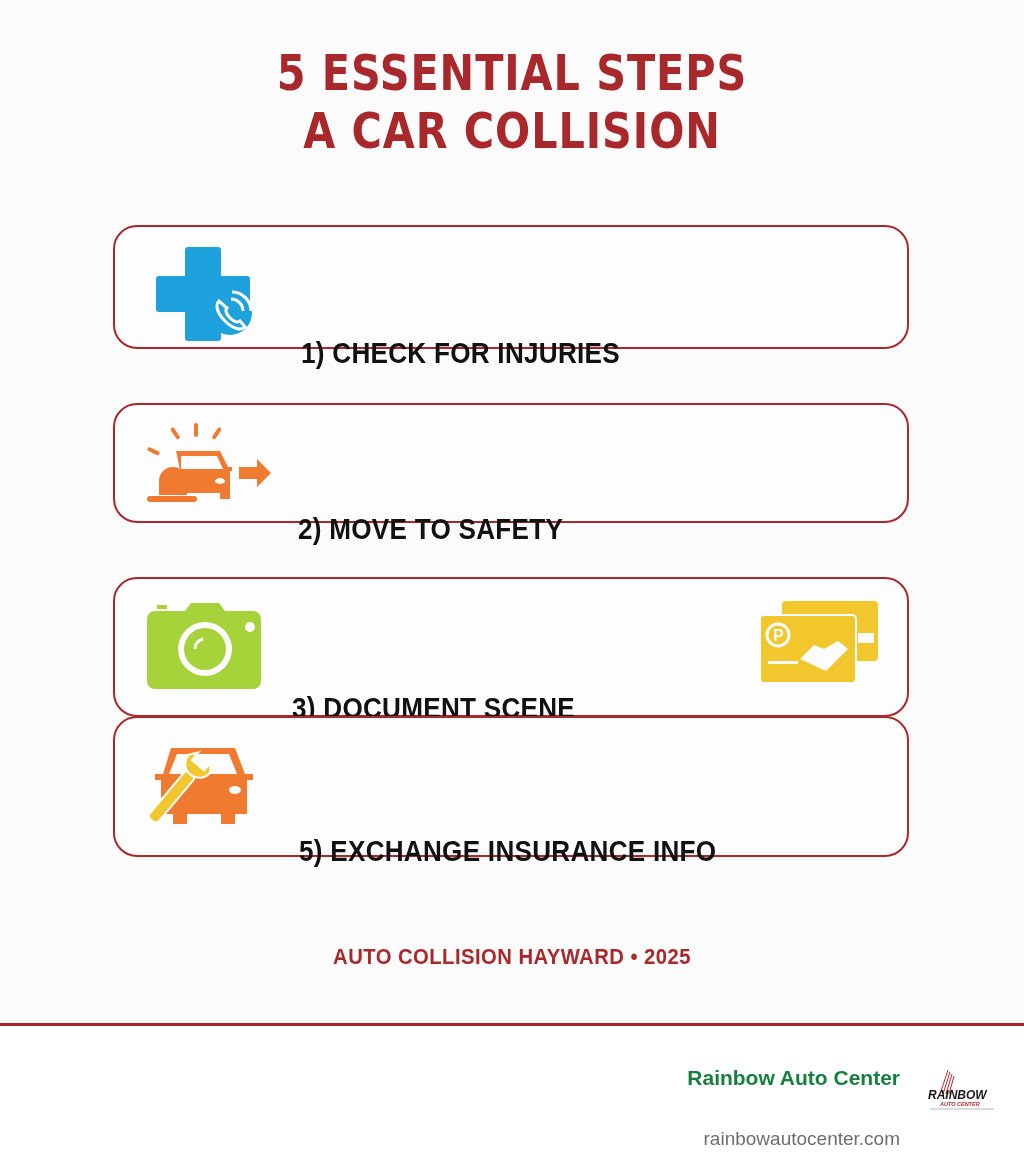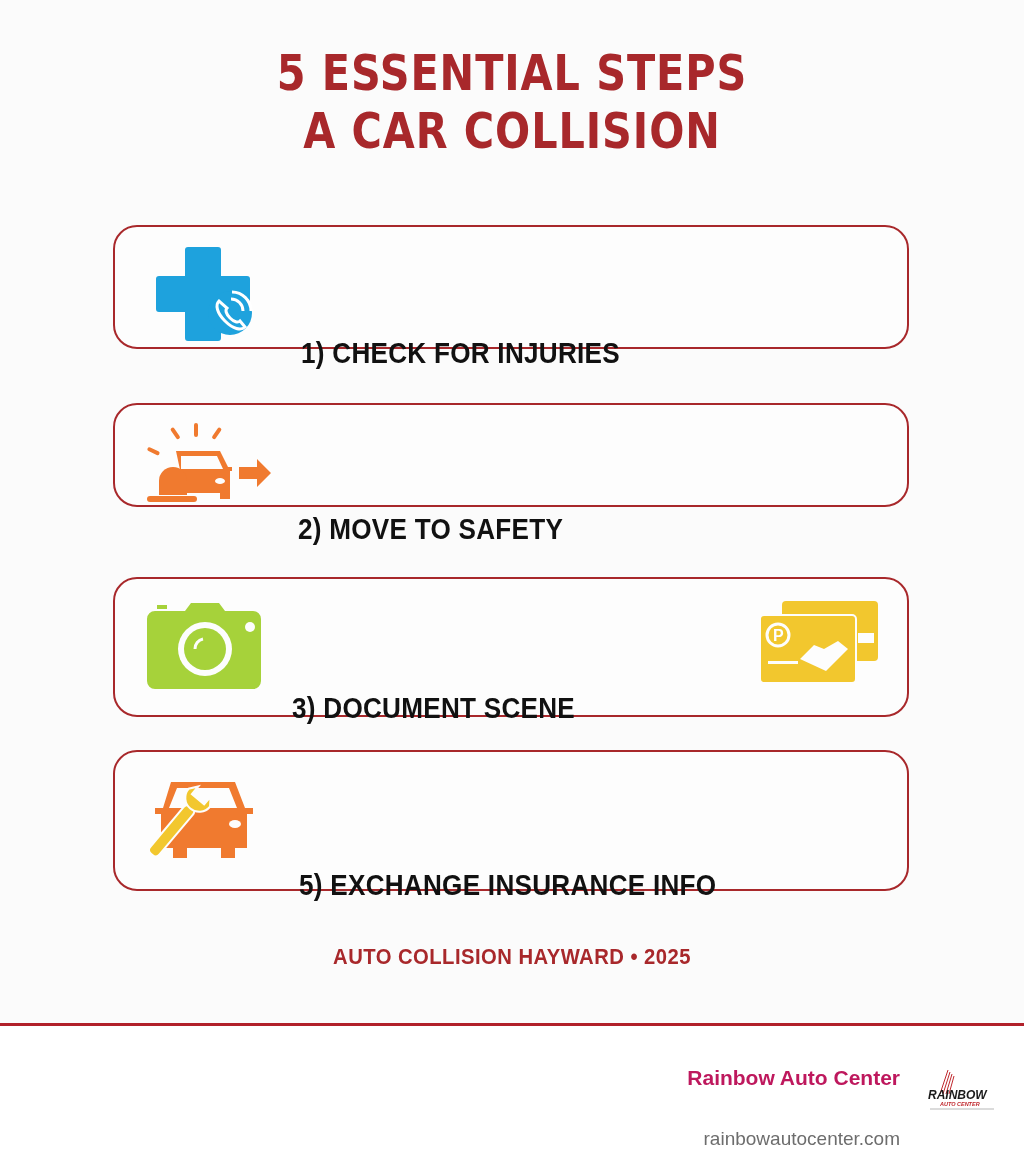--- a/index.html
+++ b/index.html
@@ -27,21 +27,21 @@
       transform-origin: left top; transform: scaleX(0.9);
     }
     .tagline {
       position: absolute; left: 0; top: 944px; width: 1024px; text-align: center;
       color: #a8282b; font-weight: bold; font-size: 22px; letter-spacing: 0.5px;
       transform: scaleX(0.92);
     }
     .rule { position: absolute; left: 0; top: 1023px; width: 1024px; height: 3px; background: #b1202a; }
     .footer-bg { position: absolute; left: 0; top: 1026px; width: 1024px; height: 128px; background: #ffffff; }
     .brand-name {
-      position: absolute; right: 124px; top: 1066px; color: #be185d;
+      position: absolute; right: 124px; top: 1066px; color: #15803d;
       font-weight: bold; font-size: 21px; text-align: right;
     }
     .brand-url {
       position: absolute; right: 124px; top: 1128px; color: #6d6d6d;
       font-size: 19px; text-align: left; margin-left: 12px;
     }
     .logo { position: absolute; left: 926px; top: 1068px; width: 74px; height: 44px; }
   </style>
 </head>
 <body>
@@ -58,21 +58,21 @@
     <path d="M64 56 c-4 4 -2 12 6 20 c8 8 16 10 20 6 l-5 -6 c-2 2 -6 1 -10 -3 c-4 -4 -5 -8 -3 -10z" fill="none" stroke="#fff" stroke-width="3"></path>
     <path d="M76 54 a12 12 0 0 1 12 12" fill="none" stroke="#fff" stroke-width="3"></path>
     <path d="M77 47 a19 19 0 0 1 19 19" fill="none" stroke="#fff" stroke-width="3"></path>
   </svg>
   <div class="txt" style="left:186px;top:39px;">
     <div>1) CHECK FOR INJURIES</div>
     <div> &amp; CALL 911</div>
   </div>
 </div>
 
-<div class="card" style="top:403px;height:104px;">
+<div class="card" style="top:403px;height:120px;">
   <svg class="icon" style="left:28px;top:16px;" width="140" height="90" viewBox="0 0 140 90">
     <g fill="#f07a2f">
       <rect x="51" y="2" width="4" height="14" rx="2"></rect>
       <rect x="30" y="6" width="4" height="13" rx="2" transform="rotate(-35 32 12)"></rect>
       <rect x="72" y="6" width="4" height="13" rx="2" transform="rotate(35 74 12)"></rect>
       <rect x="4" y="28" width="13" height="4" rx="2" transform="rotate(25 10 30)"></rect>
       <path d="M33 30 h44 l8 16 h4 v4 h-2 v28 h-10 v-6 h-35 z"></path>
       <path d="M16 60 a14 14 0 0 1 28 0 v14 h-28 z"></path>
       <rect x="4" y="75" width="50" height="6" rx="3"></rect>
       <path d="M96 46 h18 v-8 l14 14 l-14 14 v-8 h-18 z"></path>
@@ -103,21 +103,21 @@
     <rect x="24" y="2" width="96" height="60" rx="4" fill="#f2c72e"></rect>
     <rect x="100" y="34" width="16" height="10" fill="#fdfdfd"></rect>
     <rect x="2" y="16" width="96" height="68" rx="4" fill="#f2c72e" stroke="#fdfdfd" stroke-width="2"></rect>
     <circle cx="20" cy="36" r="11" fill="none" stroke="#fdfdfd" stroke-width="3"></circle>
     <text x="15" y="42" font-size="16" font-weight="bold" fill="#fdfdfd" font-family="Liberation Sans, sans-serif">P</text>
     <rect x="10" y="62" width="30" height="3" fill="#fdfdfd"></rect>
     <path d="M42 60 l14 -14 l10 4 l14 -8 l10 8 l-22 22 z" fill="#fdfdfd"></path>
   </svg>
 </div>
 
-<div class="card" style="top:750px;height:141px;">
+<div class="card" style="top:716px;height:141px;">
   <svg class="icon" style="left:34px;top:24px;" width="110" height="90" viewBox="0 0 110 90">
     <g fill="#f07a2f">
       <path d="M22 6 h64 l10 26 h8 v6 h-6 v34 h-12 v10 h-14 v-10 h-34 v10 h-14 v-10 h-12 v-34 h-6 v-6 h8 z"></path>
     </g>
     <path d="M28 12 h52 l8 20 h-68 z" fill="#fdfdfd"></path>
     <ellipse cx="86" cy="48" rx="6" ry="4" fill="#fdfdfd"></ellipse>
     <g transform="rotate(40 40 34)">
       <rect x="34" y="30" width="12" height="62" rx="5" fill="#f2c72e" stroke="#fdfdfd" stroke-width="2"></rect>
       <path d="M26 18 a14 14 0 1 0 28 0 l-6 -8 v10 h-16 v-10 z" fill="#f2c72e" stroke="#fdfdfd" stroke-width="2"></path>
     </g>

